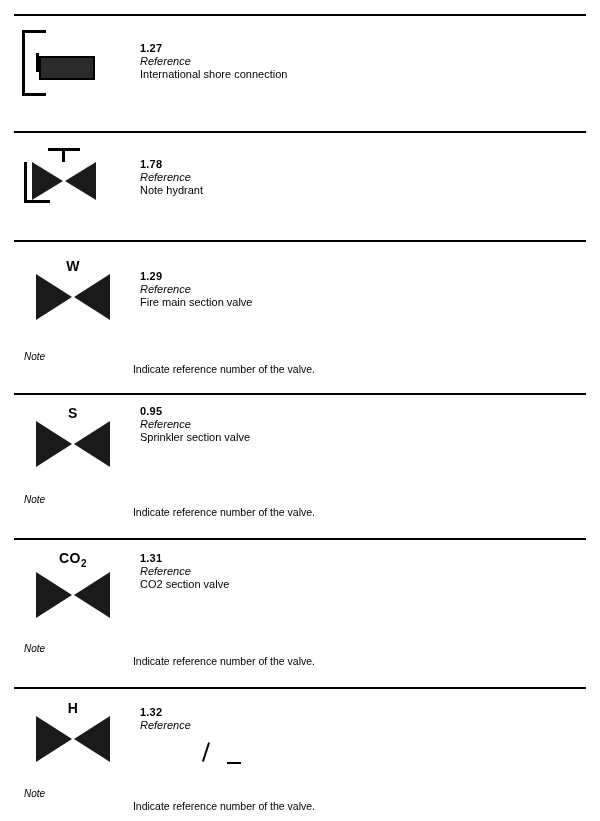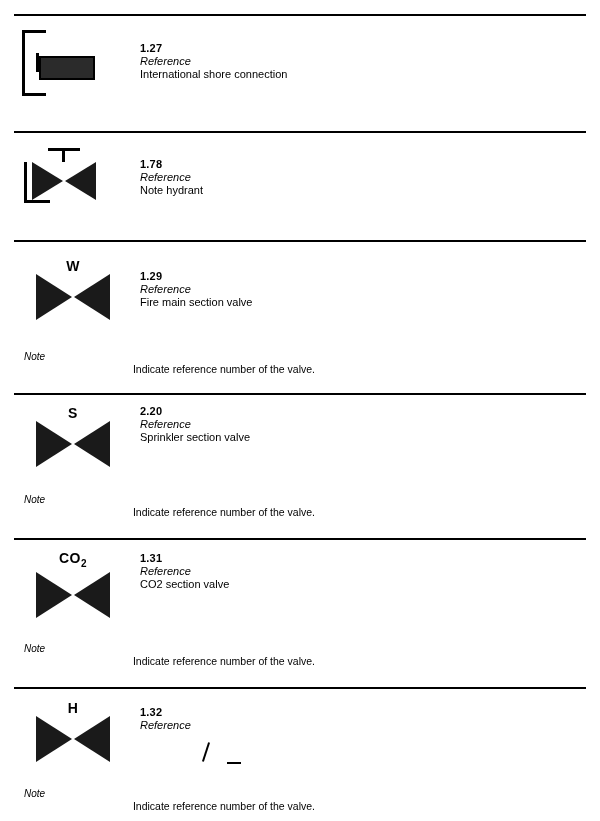--- a/index.html
+++ b/index.html
@@ -313,21 +313,21 @@
 
   <div class="entry" style="top:405px;">
     <div class="symbol-box">
       <div class="valve-letter">S</div>
       <div class="valve">
         <div class="tri tri-left"></div>
         <div class="tri tri-right"></div>
       </div>
     </div>
     <div class="text-box" style="top:0px;">
-      <div class="ref-num">2.20</div>
+      <div class="ref-num">0.95</div>
       <div class="ref-label">Reference</div>
       <div class="ref-desc">Sprinkler section valve</div>
     </div>
     <div class="note-box" style="top:89px;">
       <div class="note-title">Note</div>
       <div class="note-text">Indicate reference number of the valve.</div>
     </div>
   </div>
 
   <div class="rule" style="top:538px;"></div>

